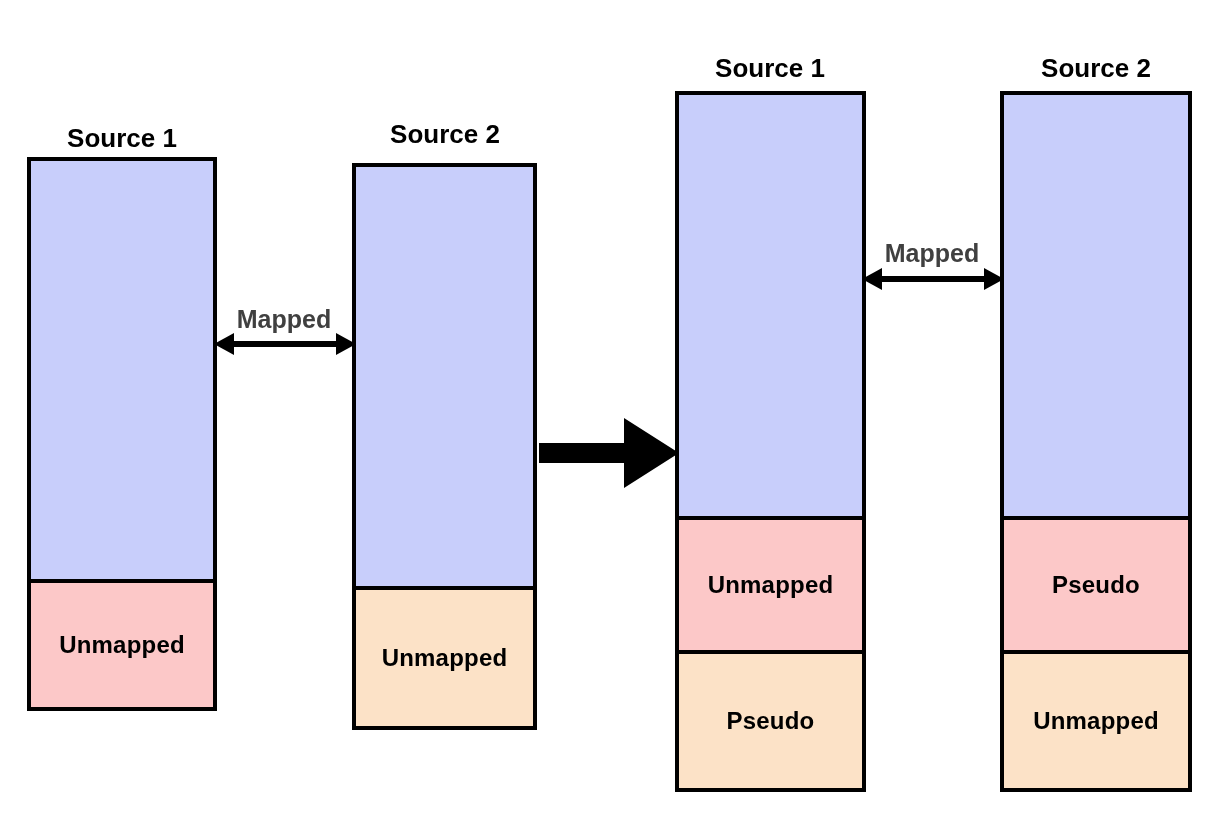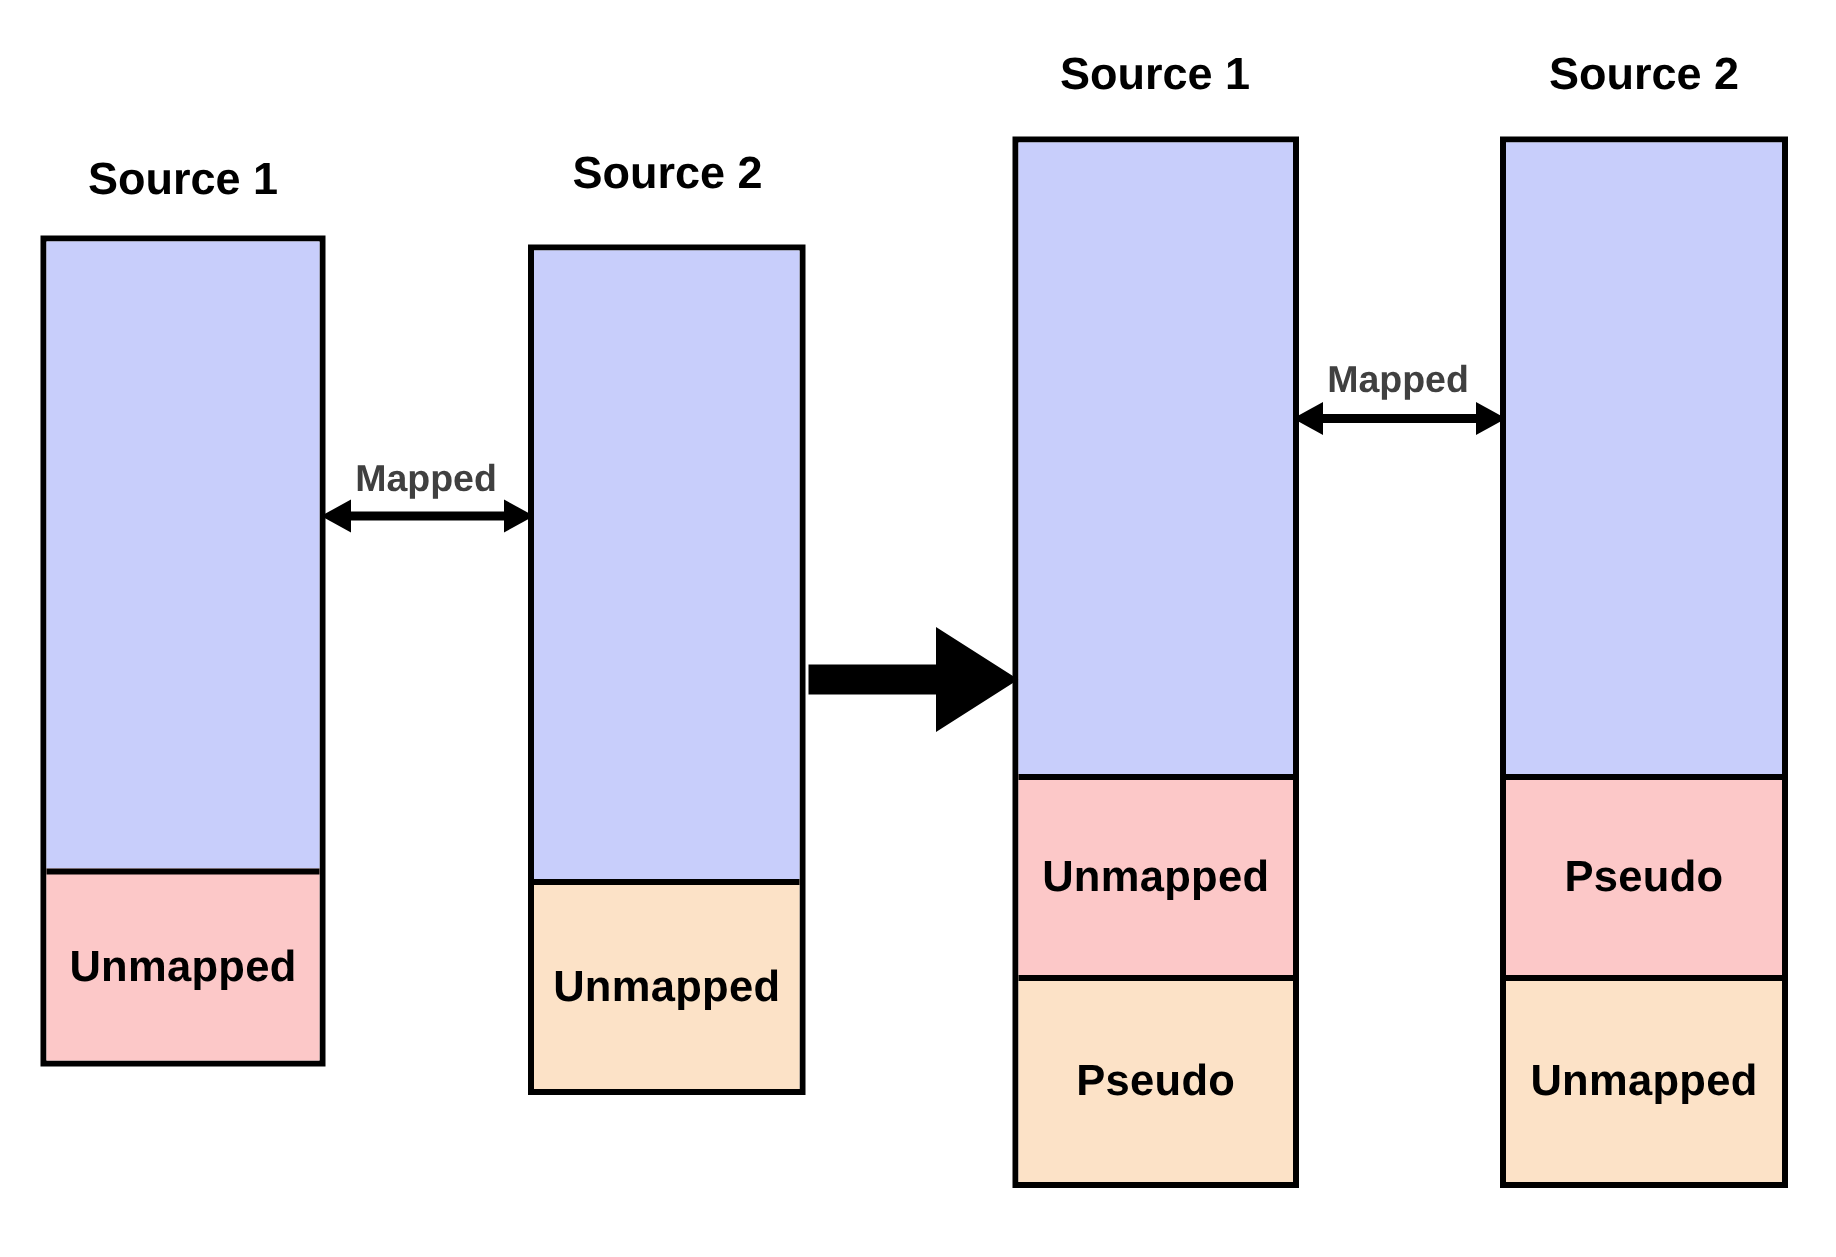--- a/index.html
+++ b/index.html
@@ -23,36 +23,37 @@
     border: 4px solid #000000;
     display: flex;
     flex-direction: column;
   }
   .seg {
     box-sizing: border-box;
     display: flex;
     align-items: center;
     justify-content: center;
     font-weight: bold;
-    font-size: 29px;
+    font-size: 24px;
     color: #000000;
     letter-spacing: 0.2px;
     overflow: hidden;
   }
   .seg + .seg {
     border-top: 4px solid #000000;
   }
   .bar-title {
     position: absolute;
     font-weight: bold;
-    font-size: 30px;
+    font-size: 26px;
     color: #000000;
     white-space: nowrap;
     text-align: center;
     transform: translateX(-50%);
+    margin-top: 20px;
   }
   .mapped-label {
     position: absolute;
     font-weight: bold;
     font-size: 25px;
     color: #404040;
     white-space: nowrap;
     transform: translateX(-50%);
   }
   .arrow-svg {

